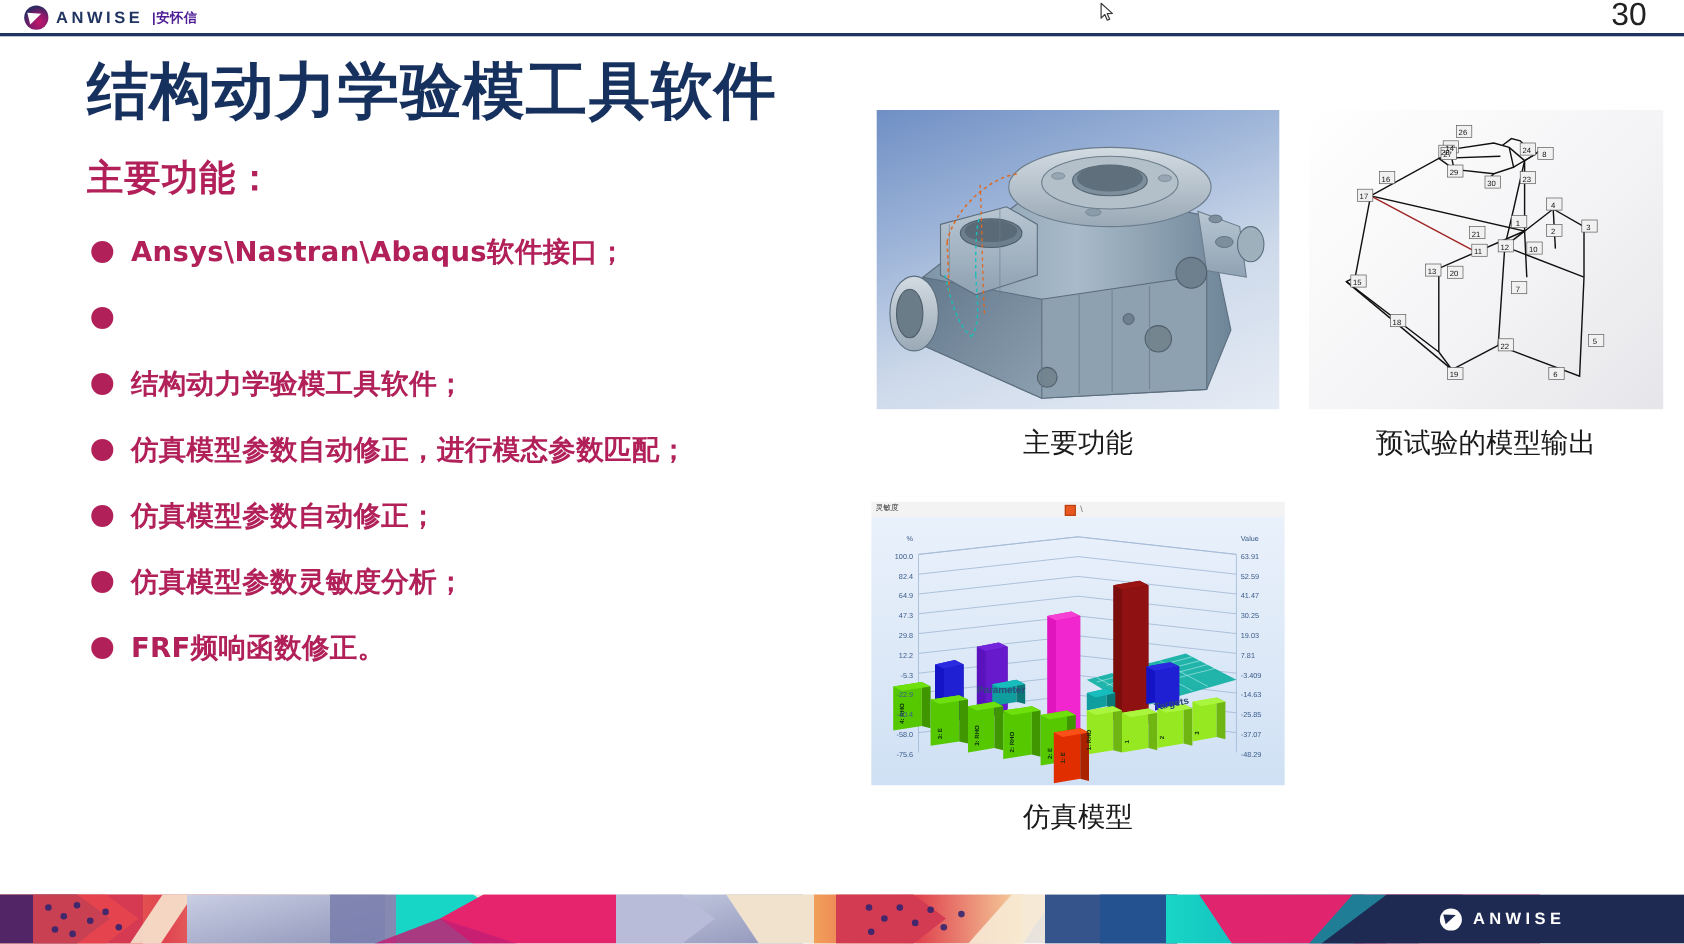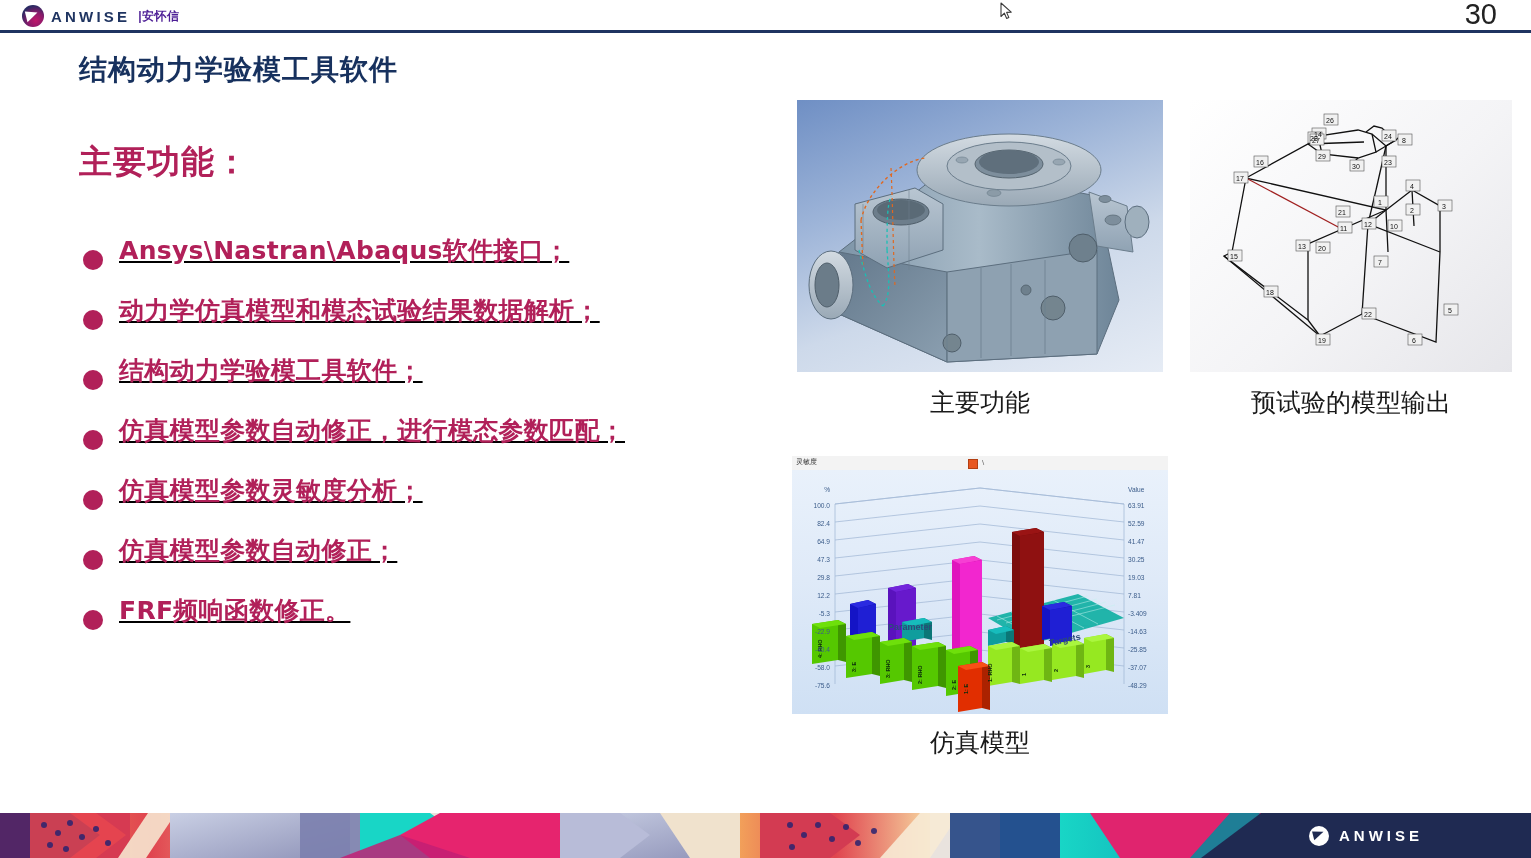--- a/index.html
+++ b/index.html
@@ -47,35 +47,35 @@
   }
   .page-num{
     position:absolute;right:34px;top:-1px;
     font-size:29px;color:#222;line-height:30px;
     font-family:"Liberation Sans",sans-serif;
   }
 
   
   .title{
     position:absolute;left:79px;top:56px;
-    font-size:28px;font-weight:bold;color:#17315e;
+    font-size:56px;font-weight:bold;color:#17315e;
     letter-spacing:1px;line-height:1;
     font-family:"DejaVu Sans","Liberation Sans",sans-serif;
   }
   .subtitle{
     position:absolute;left:79px;top:148px;
     font-size:33px;font-weight:bold;color:#b12059;
     letter-spacing:1px;line-height:1;
     font-family:Liberation Mono, monospace;
   }
   .bullets{
     position:absolute;left:83px;top:210px;width:720px;
   }
   .bullet{
-    display:flex;align-items:flex-end;height:60px;text-decoration:underline;
+    display:flex;align-items:flex-start;height:60px;
   }
   .bullet-dot{
     width:20px;height:20px;border-radius:50%;
     background:#b12059;flex:0 0 auto;margin-top:9px;margin-right:16px;
   }
   .bullet-text{
     font-size:25px;font-weight:bold;color:#b12059;
     line-height:38px;letter-spacing:0.3px;white-space:nowrap;
     font-family:"DejaVu Sans","Liberation Sans",sans-serif;
   }
@@ -169,37 +169,36 @@
   <div class="title">结构动力学验模工具软件</div>
   <div class="subtitle">主要功能：</div>
 
   <div class="bullets">
     <div class="bullet">
       <span class="bullet-dot"></span>
       <span class="bullet-text">Ansys\Nastran\Abaqus软件接口；</span>
     </div>
     <div class="bullet">
       <span class="bullet-dot"></span>
-      <span class="bullet-text">动力学仿真模型和模态试验结果数据解析；</span>
     </div>
     <div class="bullet">
       <span class="bullet-dot"></span>
       <span class="bullet-text">结构动力学验模工具软件；</span>
     </div>
     <div class="bullet">
       <span class="bullet-dot"></span>
       <span class="bullet-text">仿真模型参数自动修正，进行模态参数匹配；</span>
     </div>
     <div class="bullet">
       <span class="bullet-dot"></span>
+      <span class="bullet-text">仿真模型参数自动修正；</span>
+    </div>
+    <div class="bullet">
+      <span class="bullet-dot"></span>
       <span class="bullet-text">仿真模型参数灵敏度分析；</span>
-    </div>
-    <div class="bullet">
-      <span class="bullet-dot"></span>
-      <span class="bullet-text">仿真模型参数自动修正；</span>
     </div>
     <div class="bullet">
       <span class="bullet-dot"></span>
       <span class="bullet-text">FRF频响函数修正。</span>
     </div>
   </div>
 
   <div class="fig cad">
     <svg width="366" height="272" viewBox="0 0 366 272">
       <defs>

